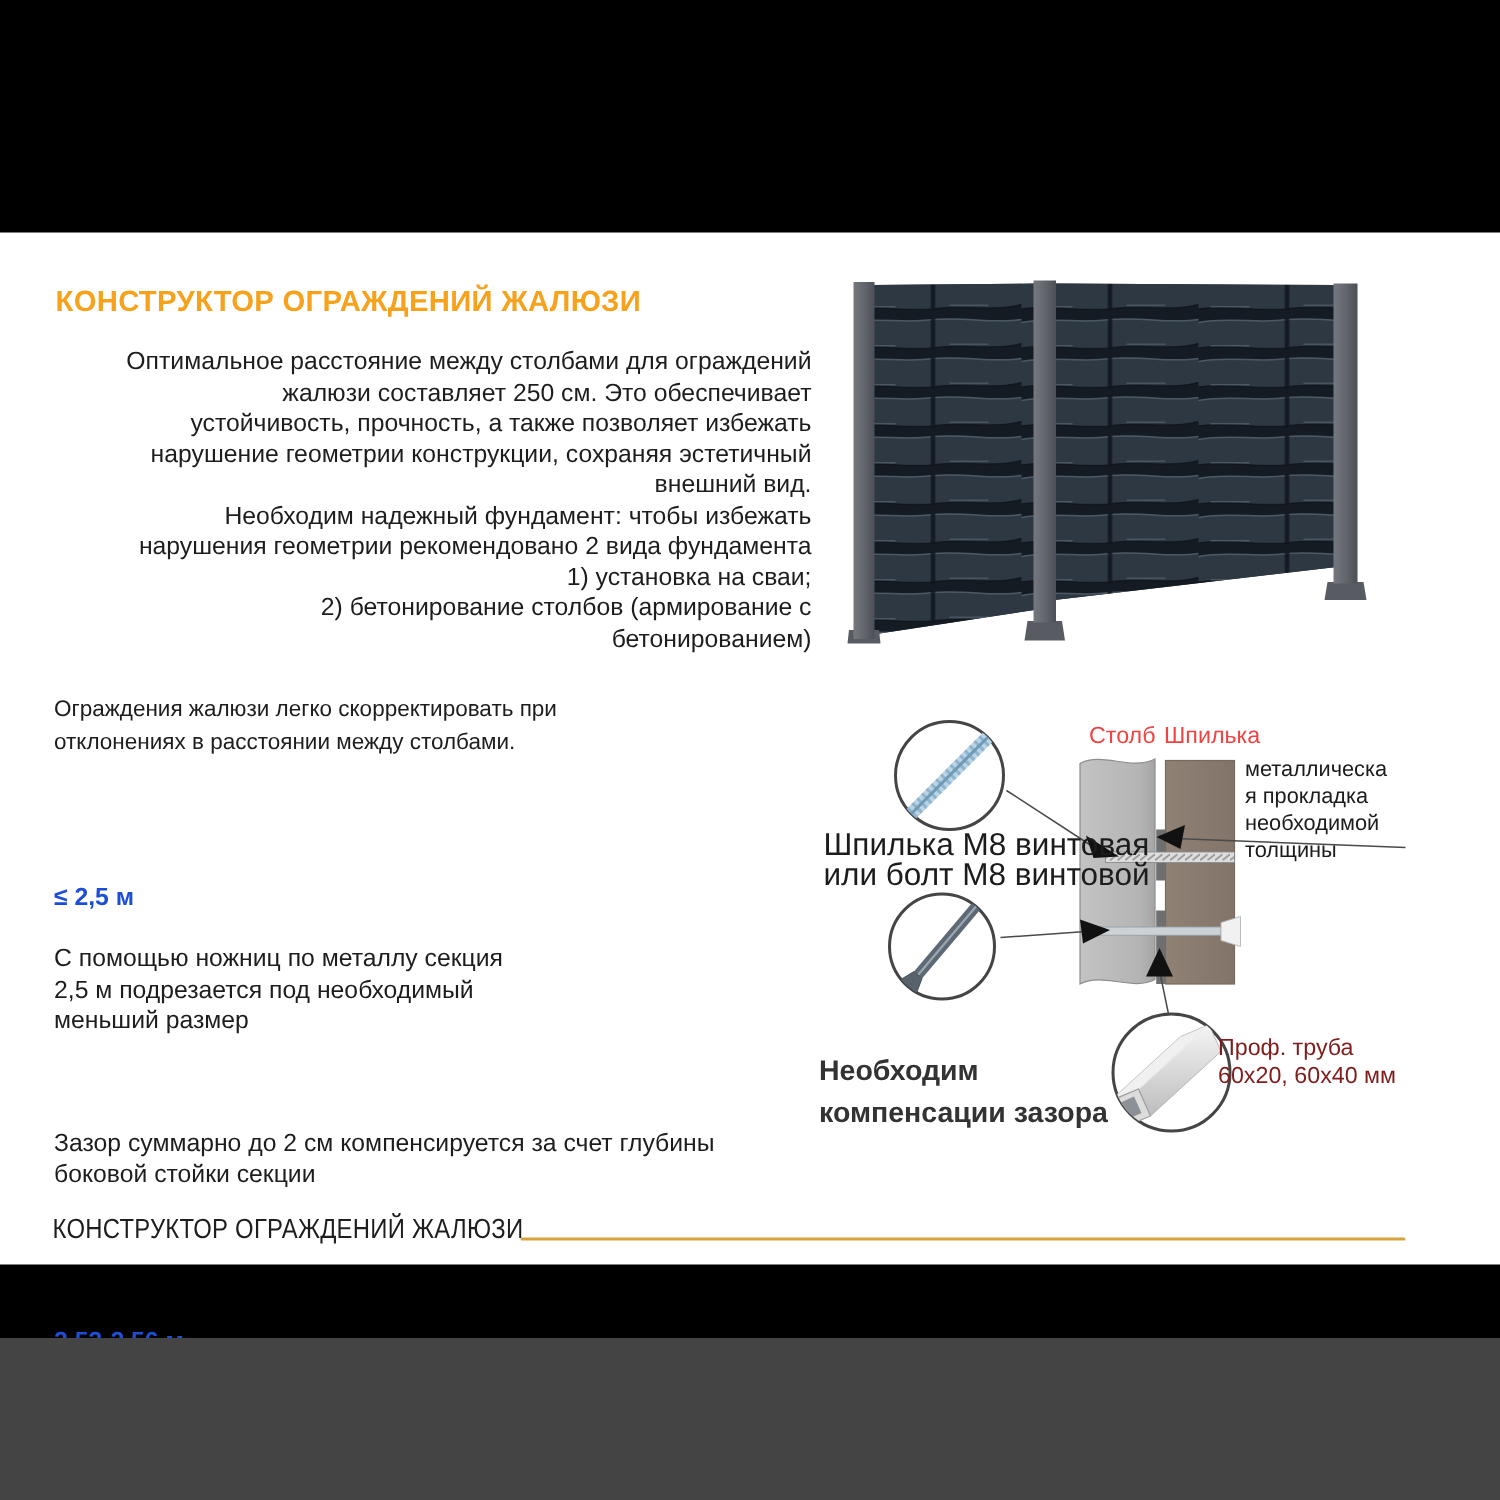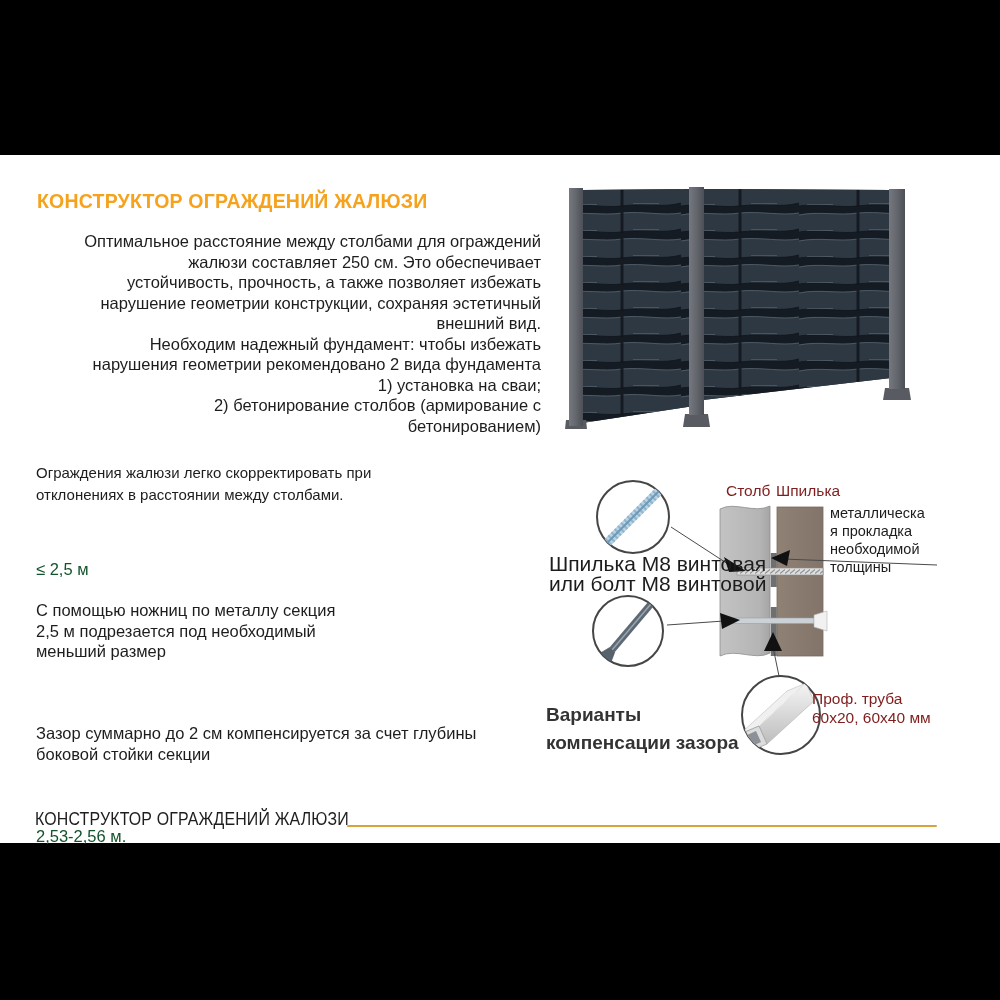--- a/index.html
+++ b/index.html
@@ -1,35 +1,35 @@
 <!DOCTYPE html>
 <html><head>
 <meta charset="utf-8">
 <style>
   html,body{margin:0;padding:0;background:#444;}
-  .stage{position:relative;width:1000px;height:1000px;background:#ffffff;overflow:hidden;
+  .stage{position:relative;width:1000px;height:892px;background:#ffffff;overflow:hidden;
          font-family:"Liberation Sans", sans-serif;color:#1d1d1d;}
   .bar{position:absolute;left:0;width:1000px;background:#000;}
   .bar.top{top:0;height:155px;}
   .bar.bottom{top:843px;height:157px;}
 
   .title{position:absolute;left:37px;top:190px;margin:0;font-size:19.5px;line-height:23px;
          font-weight:700;color:#F6A21D;letter-spacing:.2px;}
 
   .txt{position:absolute;left:36px;white-space:pre-line;}
   .intro{top:231px;width:505px;font-size:16.5px;line-height:20.5px;text-align:right;}
   .adjust{top:462px;width:505px;font-size:15px;line-height:21.5px;}
   .ranges{top:518px;width:505px;font-size:16.5px;line-height:20.5px;}
-  .rlabel{color:#14532d;font-weight:400;white-space:pre-line;}
+  .rlabel{color:#1d4ed8;font-weight:700;white-space:pre-line;margin-top:29px;}
   .rtext{white-space:pre-line;}
 
   .fence{position:absolute;left:563px;top:184px;width:352px;height:250px;}
   .diagram{position:absolute;left:540px;top:470px;width:430px;height:310px;}
 
-  .dlabel{position:absolute;white-space:pre-line;color:#7f1d1d;}
+  .dlabel{position:absolute;white-space:pre-line;color:#ef4444;}
   .lbl-post{left:726px;top:482px;font-size:15.5px;}
   .lbl-section{left:776px;top:482px;font-size:15.5px;}
   .lbl-fastener{left:549px;top:554px;font-size:21px;line-height:20px;color:#1c1c1c;}
   .lbl-spacer{left:830px;top:504px;font-size:14.5px;line-height:18px;color:#1c1c1c;}
   .lbl-variants{left:546px;top:701px;font-size:19px;line-height:27.5px;font-weight:700;color:#333;}
   .lbl-tube{left:812px;top:690px;width:130px;font-size:15.5px;line-height:18.5px;color:#7f1d1d;}
 
   .footer-label{position:absolute;left:35px;top:808px;font-size:18.5px;color:#1e1e1e;
                 transform:scaleX(.86);transform-origin:left top;letter-spacing:.2px;white-space:nowrap;}
   .footer-line{position:absolute;left:347px;top:825px;width:590px;height:2px;background:#D8A33C;border-radius:1px;}
@@ -189,21 +189,21 @@
   </svg>
 
   <div class="dlabel lbl-post">Столб</div>
   <div class="dlabel lbl-section">Шпилька</div>
   <div class="dlabel lbl-fastener">Шпилька М8 винтовая
 или болт М8 винтовой</div>
   <div class="dlabel lbl-spacer">металлическа
 я прокладка
 необходимой
 толщины</div>
-  <div class="dlabel lbl-variants">Варианты
+  <div class="dlabel lbl-variants">Необходим
 компенсации зазора</div>
   <div class="dlabel lbl-tube">Проф. труба
 60х20, 60х40 мм</div>
 
   <div class="footer-label">КОНСТРУКТОР ОГРАЖДЕНИЙ ЖАЛЮЗИ</div>
   <div class="footer-line"></div>
 
 </div>
 
 </body></html>

